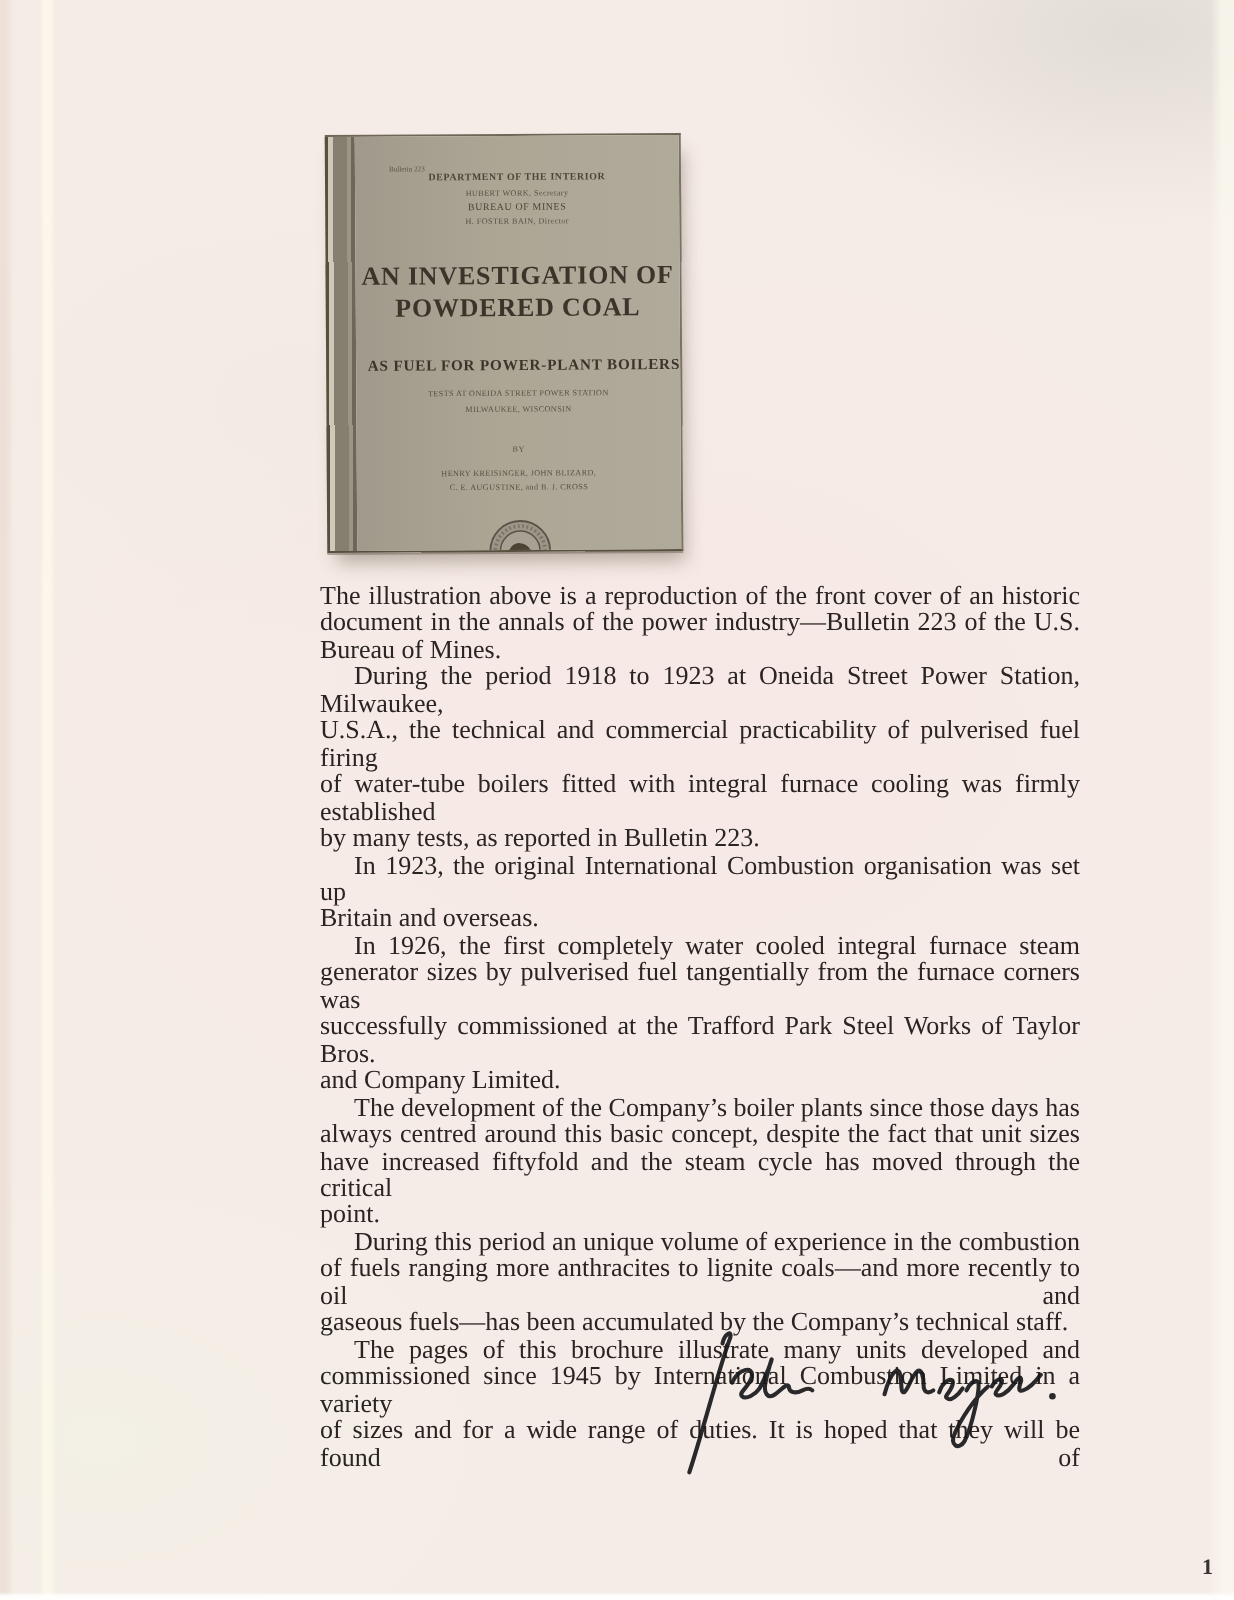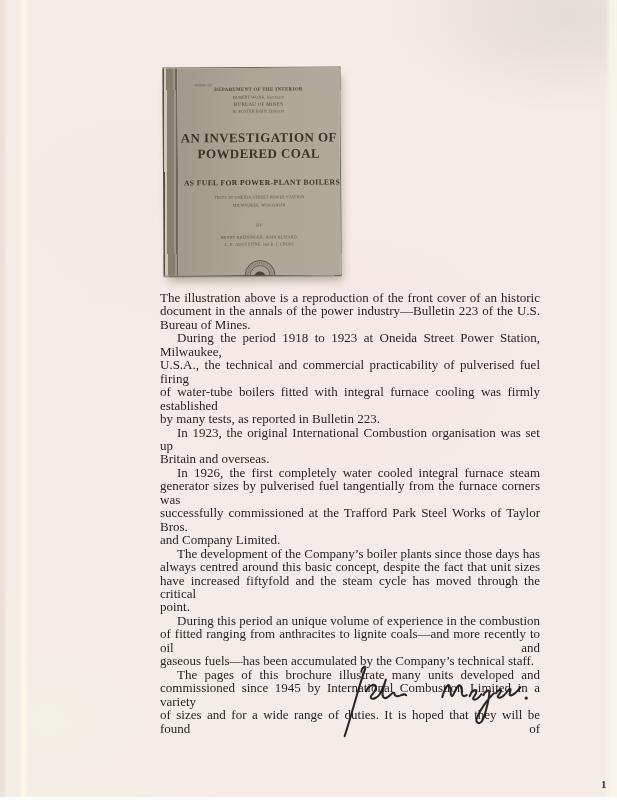--- a/index.html
+++ b/index.html
@@ -135,21 +135,21 @@
       <div class="ln">and Company Limited.</div>
     </div>
     <div class="para">
       <div class="ln j ind">The development of the Company’s boiler plants since those days has</div>
       <div class="ln j">always centred around this basic concept, despite the fact that unit sizes</div>
       <div class="ln j">have increased fiftyfold and the steam cycle has moved through the critical</div>
       <div class="ln">point.</div>
     </div>
     <div class="para">
       <div class="ln j ind">During this period an unique volume of experience in the combustion</div>
-      <div class="ln j">of fitted ranging from anthracites to lignite coals—and more recently to oil and</div>
+      <div class="ln j">of fuels ranging more anthracites to lignite coals—and more recently to oil and</div>
       <div class="ln">gaseous fuels—has been accumulated by the Company’s technical staff.</div>
     </div>
     <div class="para">
       <div class="ln j ind">The pages of this brochure illustrate many units developed and</div>
       <div class="ln j">commissioned since 1945 by International Combustion Limited in a variety</div>
       <div class="ln j">of sizes and for a wide range of duties. It is hoped that they will be found of</div>
     </div>
   </div>
 
   <svg class="signature" viewBox="0 0 210 85">

